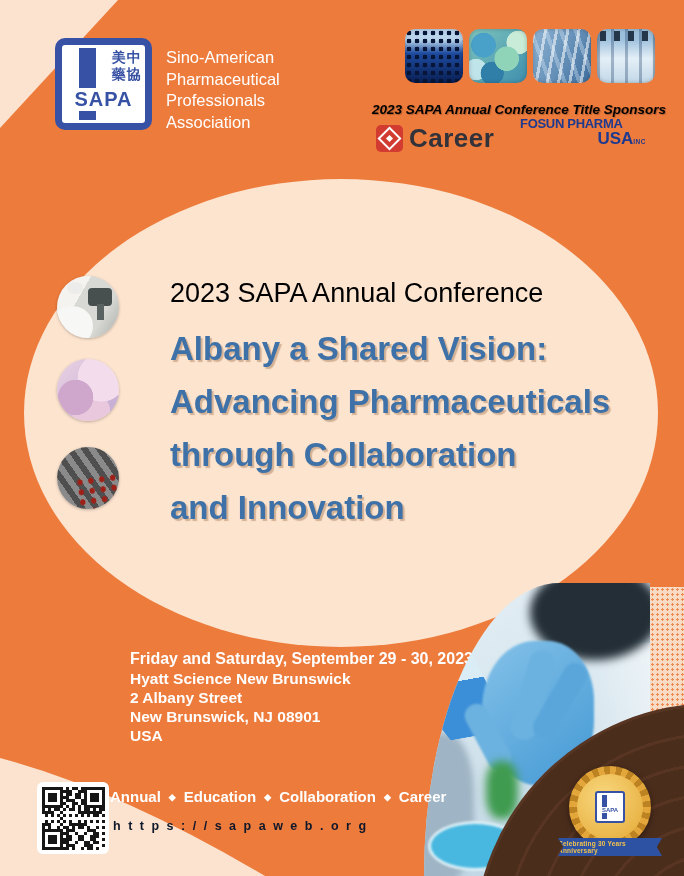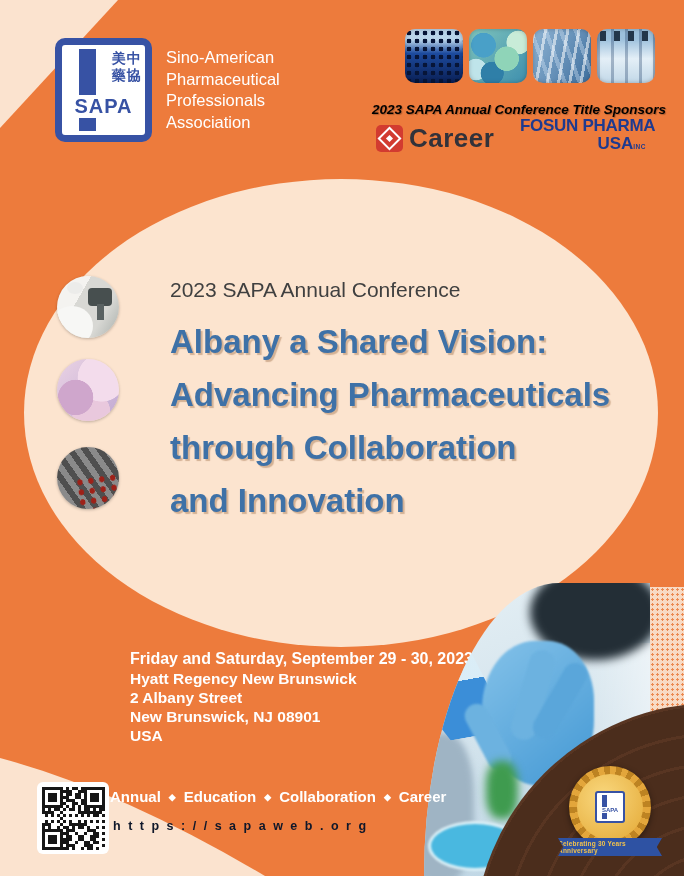--- a/index.html
+++ b/index.html
@@ -6,21 +6,21 @@
   .poster{
     position:relative;width:684px;height:876px;overflow:hidden;
     background:#ed7b3c;font-family:"Liberation Sans",sans-serif;
     -webkit-font-smoothing:antialiased;
   }
   
   .corner-tri{position:absolute;left:0;top:0;width:118px;height:128px;
     background:#fbe3cf;clip-path:polygon(0 0,100% 0,0 100%);}
   .wave{position:absolute;left:0;top:756px;}
   
-  .logo-box{position:absolute;left:55px;top:38px;width:97px;height:104px;
+  .logo-box{position:absolute;left:55px;top:38px;width:97px;height:92px;
     background:#fff;border:7px solid #3752a4;border-radius:10px;box-sizing:border-box;}
   .logo-bar{position:absolute;left:21%;top:4%;width:20%;height:92%;background:#3752a4;}
   .logo-cn{position:absolute;right:4%;top:5%;color:#3752a4;font-weight:700;
     font-size:14px;line-height:17px;text-align:right;letter-spacing:1px;}
   .logo-sapa{position:absolute;left:3%;right:3%;top:55%;background:#fff;
     text-align:center;font-size:20px;font-weight:800;color:#3752a4;letter-spacing:1px;}
   .org-name{position:absolute;left:166px;top:47px;color:#fff;font-size:16.5px;
     line-height:21.5px;font-weight:400;}
   
   .thumbs{position:absolute;left:405px;top:29px;display:flex;gap:6px;}
@@ -46,21 +46,21 @@
     background:repeating-linear-gradient(to right,transparent 0 3px,#23364a 3px 9px,transparent 9px 14px);}
   
   .sp-heading{position:absolute;left:372px;top:102px;width:300px;color:#000000;
     font-size:13.5px;font-weight:700;font-style:italic;text-shadow:1px 1px 1px rgba(0,0,0,.25);}
   .beigene{position:absolute;left:376px;top:123px;display:flex;align-items:center;gap:6px;}
   .bg-icon{position:relative;width:27px;height:27px;background:#d23b30;border-radius:5px;}
   .bg-icon::before{content:"";position:absolute;inset:5px;border:2.5px solid #fff;transform:rotate(45deg);}
   .bg-icon::after{content:"";position:absolute;inset:11px;background:#fff;transform:rotate(45deg);}
   .bg-text{font-size:26px;font-weight:700;color:#32323a;letter-spacing:.5px;}
   .fosun{position:absolute;left:520px;top:116px;width:148px;color:#1e3a8f;font-weight:800;}
-  .fosun-l1{font-size:17px;letter-spacing:-.3px;white-space:nowrap;}
+  .fosun-l1{font-size:13px;letter-spacing:-.3px;white-space:nowrap;}
   .fosun-l2{font-size:17px;text-align:right;padding-right:22px;margin-top:-2px;}
   .fosun-inc{font-size:6.5px;font-weight:700;letter-spacing:.5px;}
   
   .hero-ellipse{position:absolute;left:24px;top:179px;width:634px;height:468px;
     border-radius:50%;background:#fce4cf;}
   .cphoto{position:absolute;left:57px;width:62px;height:62px;border-radius:50%;
     overflow:hidden;box-shadow:0 1px 3px rgba(0,0,0,.25);}
   .cp1{top:276px;background:linear-gradient(120deg,#f4f3f0 0 35%,#d8d8d4 35% 70%,#a8aeaa 100%);}
   .cp1 .scope{position:absolute;right:7px;top:12px;width:24px;height:18px;background:#474f4f;border-radius:4px;}
   .cp1 .scope::after{content:"";position:absolute;left:9px;top:16px;width:7px;height:16px;background:#5a6262;}
@@ -69,21 +69,21 @@
   .cp2{top:359px;background:
     radial-gradient(circle at 30% 62%,#cfa6cc 0 30%,transparent 31%),
     radial-gradient(circle at 72% 30%,#f3dcec 0 38%,transparent 39%),
     radial-gradient(circle at 55% 85%,#e9c8dd 0 30%,transparent 31%),
     linear-gradient(135deg,#ead3e4,#c0a8d2);}
   .cp3{top:447px;background:repeating-linear-gradient(55deg,#8a8a8a 0 6px,#4f4f4f 6px 12px);}
   .cp3::after{content:"";position:absolute;right:0;bottom:0;width:70%;height:55%;
     background:radial-gradient(circle,#9e2118 2.6px,transparent 3.1px) 0 0/11px 10px repeat;
     transform:rotate(-8deg);}
   .hero-text{position:absolute;left:170px;top:278px;width:480px;}
-  .kicker{font-size:21px;color:#404040;font-weight:400;margin:0 0 13px 0;}
+  .kicker{font-size:27px;color:#000000;font-weight:400;margin:0 0 13px 0;}
   .title-line{font-size:33px;line-height:53px;font-weight:700;color:#3e71a7;
     text-shadow:2px 2px 1px rgba(150,100,60,.4);}
   
   .venue{position:absolute;left:130px;top:649px;color:#fff;}
   .venue-date{font-size:16px;font-weight:700;line-height:20px;}
   .venue-line{font-size:15.5px;font-weight:700;line-height:19px;}
   
   .labphoto{position:absolute;left:424px;top:583px;width:226px;height:293px;
     border-top-left-radius:135px 293px;overflow:hidden;
     background:linear-gradient(160deg,#e6f0f5 0%,#d4e4ed 45%,#b9d2e2 100%);}
@@ -196,21 +196,21 @@
   <div class="hero-text">
     <div class="kicker">2023 SAPA Annual Conference</div>
     <div class="title-line">Albany a Shared Vision:</div>
     <div class="title-line">Advancing Pharmaceuticals</div>
     <div class="title-line">through Collaboration</div>
     <div class="title-line">and Innovation</div>
   </div>
 
   <div class="venue">
     <div class="venue-date">Friday and Saturday, September 29 - 30, 2023</div>
-    <div class="venue-line">Hyatt Regency New Brunswick</div>
+    <div class="venue-line">Hyatt Science New Brunswick</div>
     <div class="venue-line">2 Albany Street</div>
     <div class="venue-line">New Brunswick, NJ 08901</div>
     <div class="venue-line">USA</div>
   </div>
 
   <div class="labphoto">
     <div class="ph-shelf"></div>
     <div class="ph-equip"></div>
     <div class="ph-sleeve"></div>
     <div class="ph-flask"></div>

